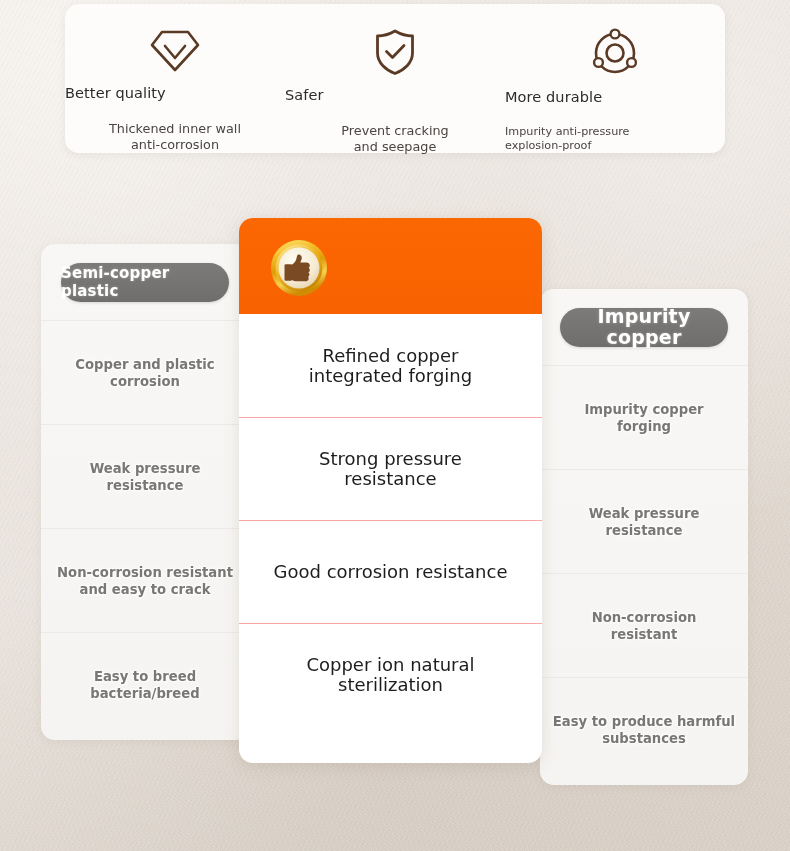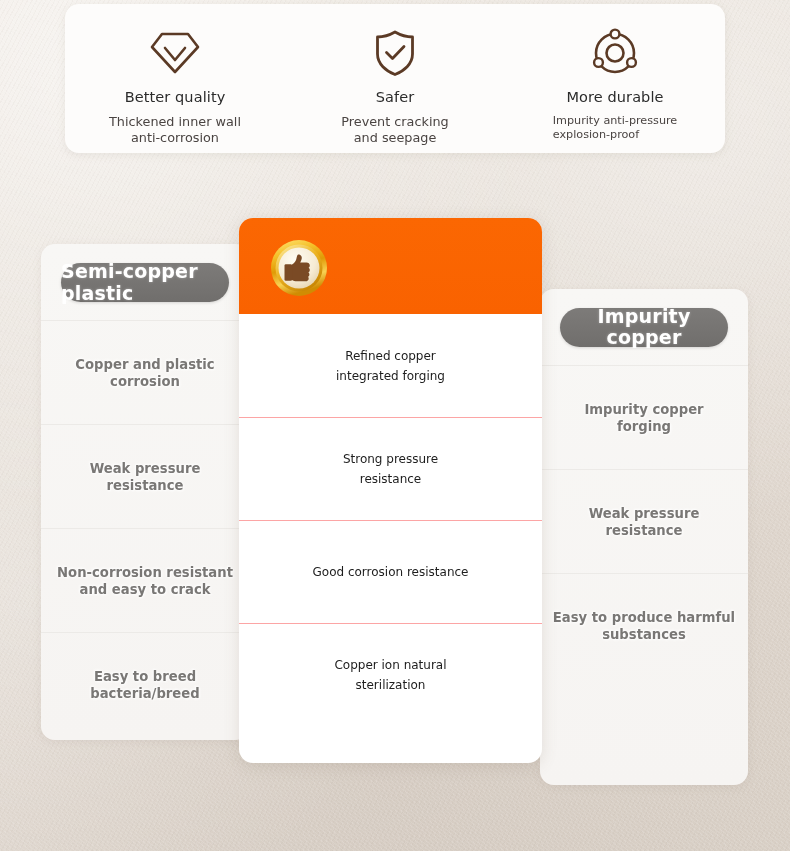--- a/index.html
+++ b/index.html
@@ -48,38 +48,37 @@
     background: #fdfcfb;
     border-radius: 14px;
     box-shadow: 0 2px 9px rgba(120,105,90,.10);
     display: flex;
     z-index: 3;
   }
   .feature {
     flex: 1;
     display: flex;
     flex-direction: column;
-    align-items: center;
     padding-top: 23px;
   }
   .feature-icon {
     height: 52px;
     display: flex;
     align-items: center;
     justify-content: center;
   }
   .feature-title {
     margin-top: 10px;
     font-size: 14.5px;
     color: #2b2b2b;
     font-weight: 400;
     letter-spacing: .1px;
   }
   .feature-sub {
-    margin-top: 9px;
+    margin-top: 20px;
     font-size: 12.8px;
     line-height: 16px;
     color: #4a4442;
     text-align: center;
     white-space: pre-line;
   }
   .feature-sub.small {
     font-size: 11.2px;
     line-height: 14px;
     text-align: left;
@@ -118,21 +117,21 @@
   }
   .pill {
     width: 168px;
     height: 39px;
     border-radius: 20px;
     background: linear-gradient(180deg, #7d7b79 0%, #706e6c 100%);
     display: flex;
     align-items: center;
     justify-content: center;
     color: #ffffff;
-    font-size: 19px;
+    font-size: 15px;
     font-weight: bold;
     letter-spacing: .2px;
     box-shadow: 0 1px 3px rgba(0,0,0,.14);
     text-shadow: 0 0 3px rgba(255,255,255,.35);
   }
   .pill.overflow {
     font-size: 19px;
     line-height: 21px;
     text-align: center;
     white-space: pre-line;
@@ -199,21 +198,21 @@
     height: 103px;
     display: flex;
     align-items: center;
     justify-content: center;
     border-top: 1px solid #fca5a5;
     padding: 0 16px;
     box-sizing: border-box;
   }
   .center-row:first-child { border-top: none; }
   .center-row-text {
-    font-size: 12px;
+    font-size: 18px;
     line-height: 20px;
     text-align: center;
     color: #1d1d1d;
     font-weight: 500;
     white-space: pre-line;
   }
 </style>
 </head>
 <body>
 
@@ -293,20 +292,24 @@
 copper</div>
       </div>
       <div class="side-rows">
         <div class="side-row">
           <div class="side-row-text">Impurity copper
 forging</div>
         </div>
         <div class="side-row">
           <div class="side-row-text">Weak pressure
 resistance</div>
+        </div>
+        <div class="side-row">
+          <div class="side-row-text">Non-corrosion
+resistant</div>
         </div>
         <div class="side-row">
           <div class="side-row-text">Easy to produce harmful
 substances</div>
         </div>
       </div>
     </div>
 
     <div id="panel-center">
       <div id="center-head">

